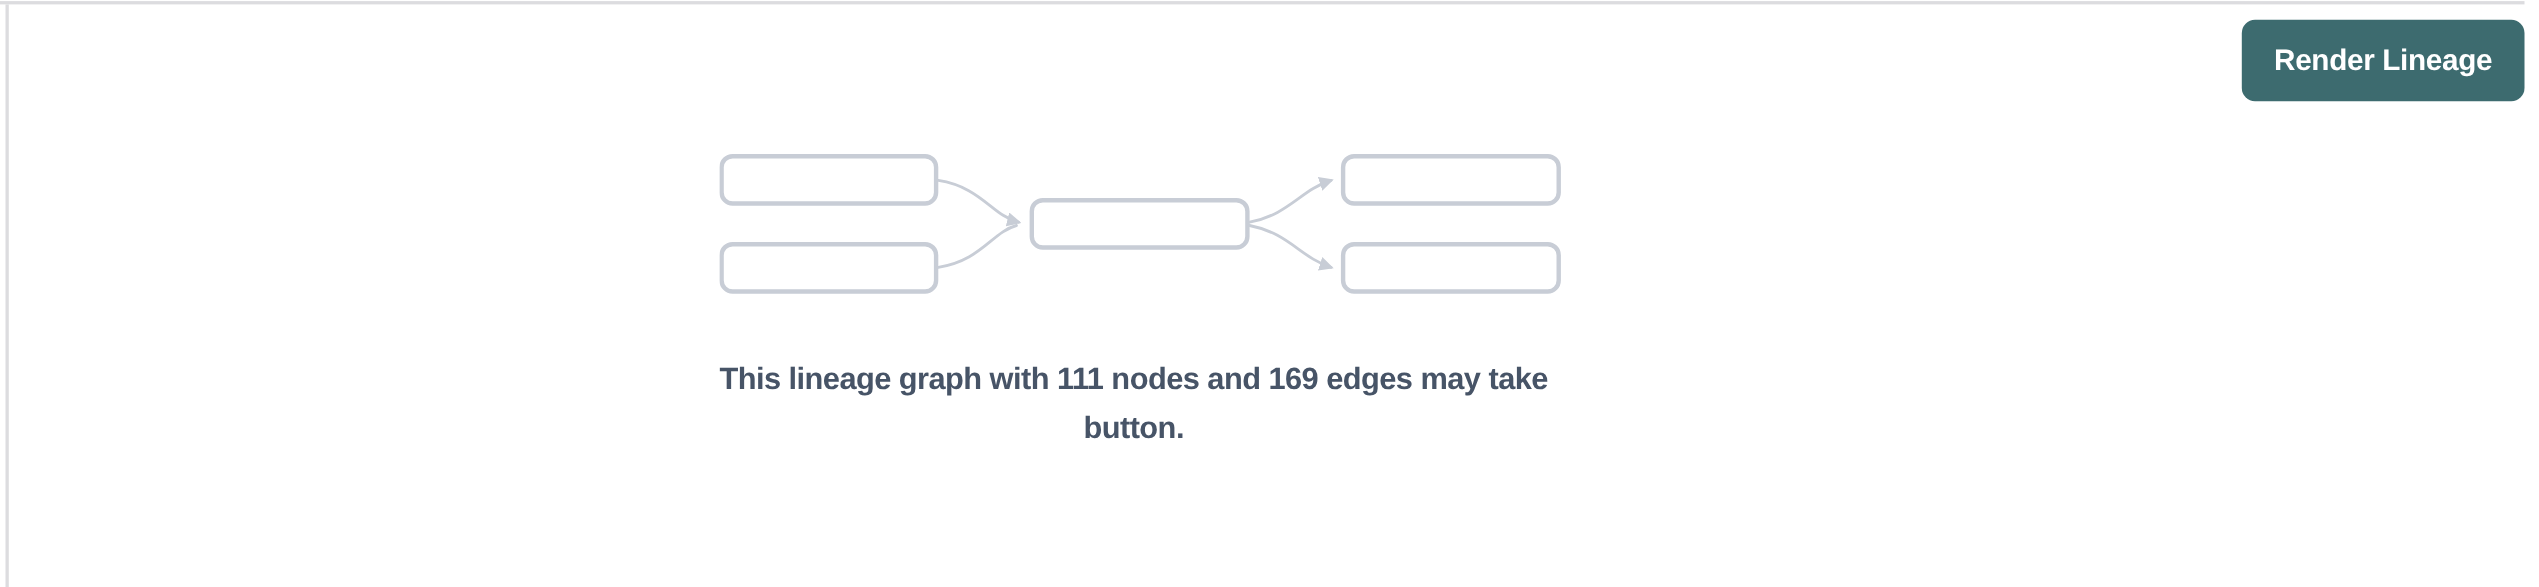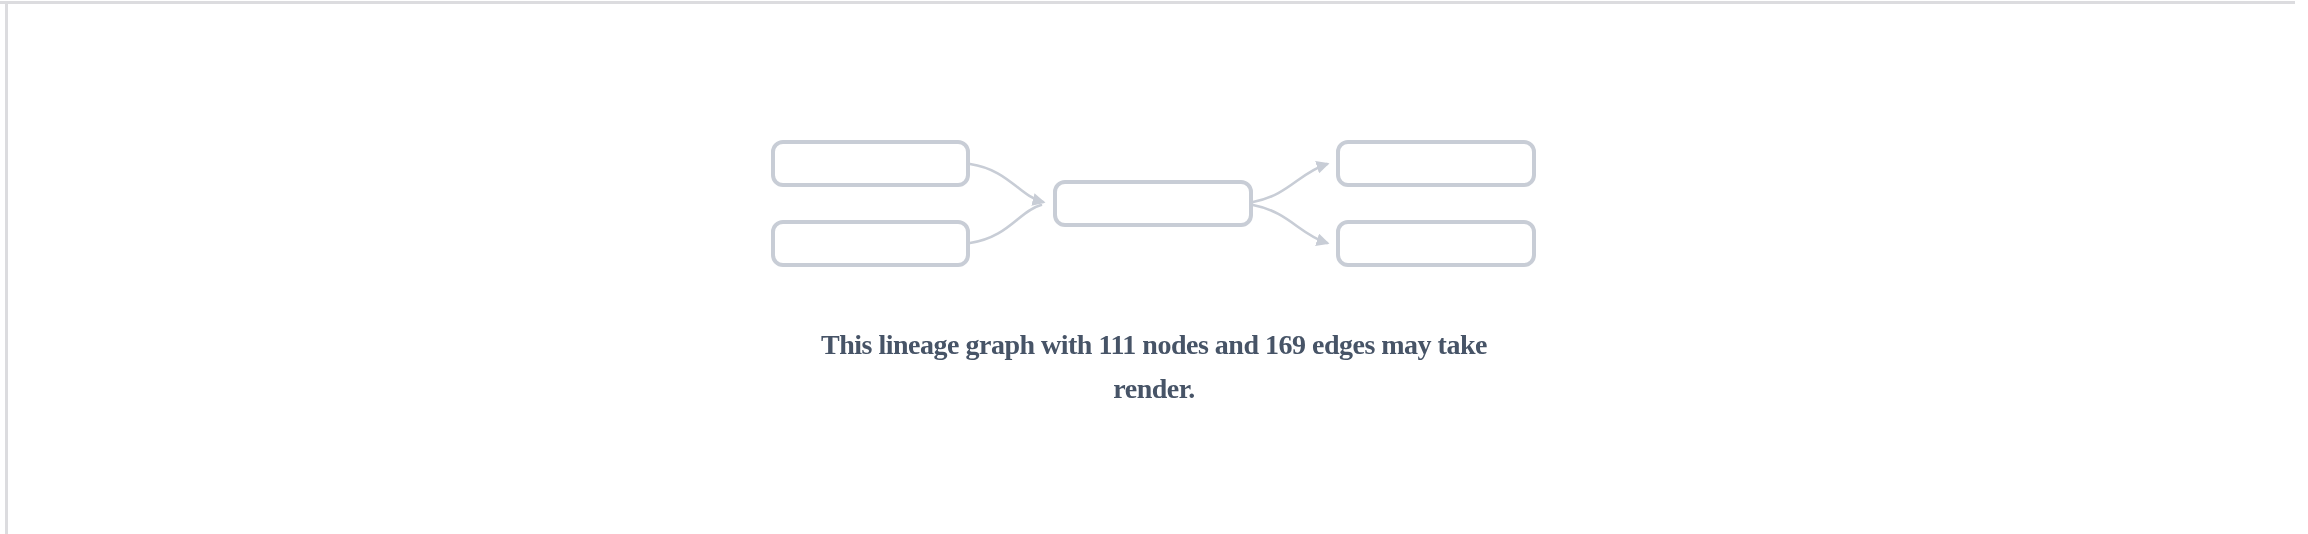--- a/index.html
+++ b/index.html
@@ -15,33 +15,34 @@
   .top-border{position:absolute;left:0;top:1px;width:2295px;height:3px;
     background:var(--panel-border);}
   .left-border{position:absolute;left:5px;top:4px;width:3px;height:530px;
     background:var(--panel-border);}
   .render-btn{position:absolute;left:2038px;top:18px;width:257px;height:74px;
     background:var(--accent);border:none;border-radius:12px;cursor:pointer;
     color:#ffffff;font-weight:bold;font-size:27px;letter-spacing:-0.3px;
     font-family:"Liberation Sans",sans-serif;
     display:flex;align-items:center;justify-content:center;}
   .empty-state{position:absolute;left:50%;top:140px;transform:translateX(-50%);
-    width:1000px;display:flex;flex-direction:column;align-items:center;font-family:Liberation Serif, serif;}
+    width:1000px;display:flex;flex-direction:column;align-items:flex-start;}
   .graphic{width:766px;height:128px;display:block;}
   .message{margin-top:55px;text-align:center;color:var(--text);
     font-weight:bold;font-size:28px;line-height:43.5px;letter-spacing:-0.5px;}
 </style>
 </head>
 <body>
 
 <div class="stage">
 
   <div class="top-border"></div>
   <div class="left-border"></div>
 
+  <button class="render-btn">Render Lineage</button>
 
   <div class="empty-state">
 
     <svg class="graphic" viewBox="0 0 766 128" aria-hidden="true">
       <defs>
         <marker id="arrow" viewBox="0 0 10 10" refX="8" refY="5" markerWidth="5" markerHeight="5" orient="auto">
           <path d="M0,0 L10,5 L0,10 z" fill="#c8cdd6"></path>
         </marker>
       </defs>
 
@@ -52,17 +53,17 @@
       <rect x="567" y="82" width="196" height="43" rx="10" fill="#ffffff" stroke="#c8cdd6" stroke-width="4"></rect>
 
       <path d="M199,24 C238,30 248,56 272,62" fill="none" stroke="#c8cdd6" stroke-width="2.6" stroke-linecap="round" marker-end="url(#arrow)"></path>
       <path d="M199,103 C238,97 248,71 270,65" fill="none" stroke="#c8cdd6" stroke-width="2.6" stroke-linecap="round"></path>
       <path d="M482,62 C518,55 528,33 556,24" fill="none" stroke="#c8cdd6" stroke-width="2.6" stroke-linecap="round" marker-end="url(#arrow)"></path>
       <path d="M482,65 C518,72 528,94 556,103" fill="none" stroke="#c8cdd6" stroke-width="2.6" stroke-linecap="round" marker-end="url(#arrow)"></path>
     </svg>
 
     <div class="message">
       <div>This lineage graph with 111 nodes and 169 edges may take</div>
-      <div>render.</div>
+      <div>button.</div>
     </div>
 
   </div>
 </div>
 
 </body></html>

